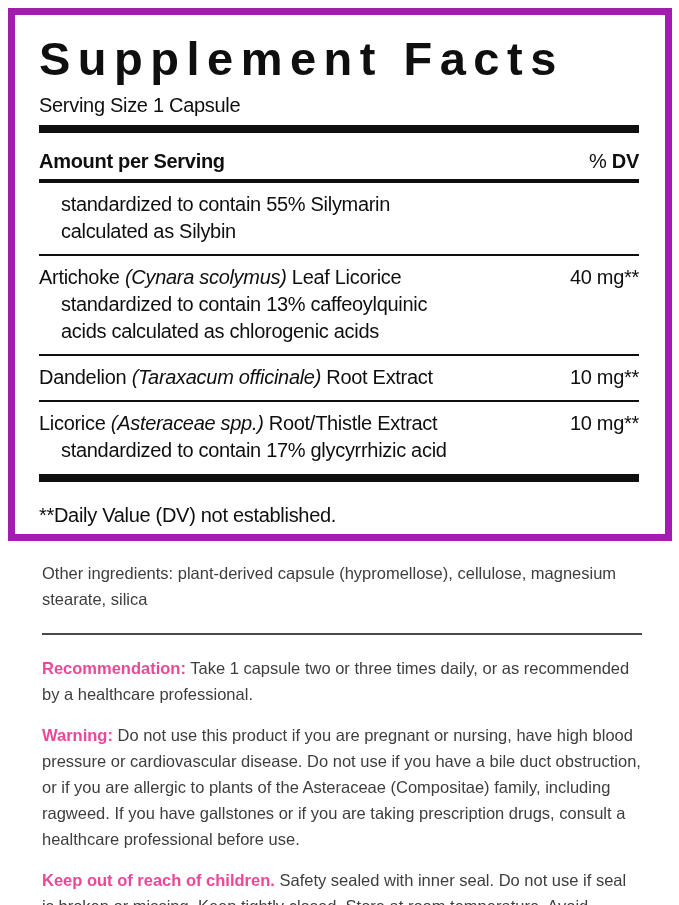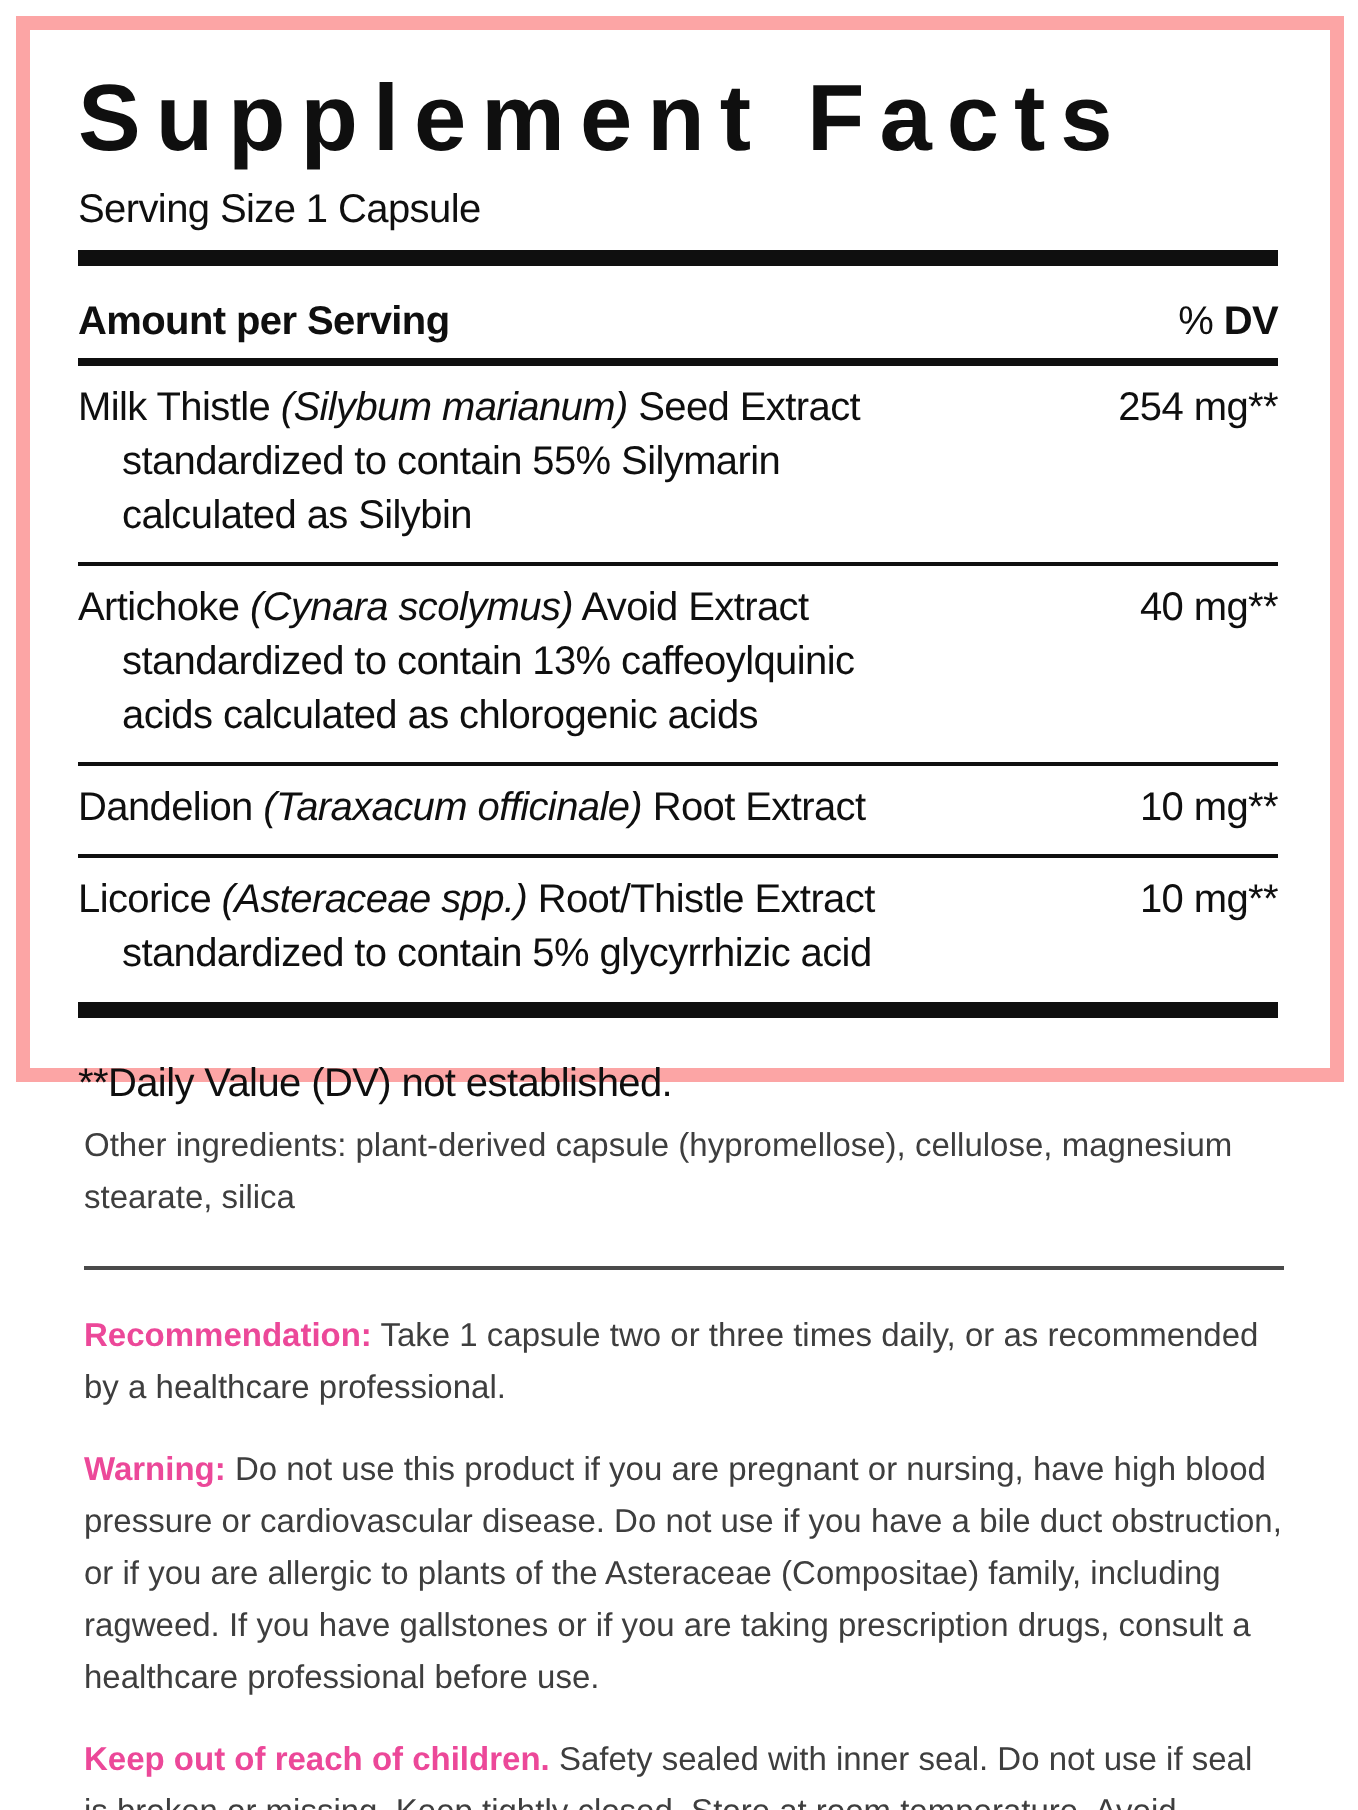--- a/index.html
+++ b/index.html
@@ -16,21 +16,21 @@
   }
 
   
   .facts-box {
     position: absolute;
     left: 8px;
     top: 8px;
     width: 664px;
     height: 533px;
     box-sizing: border-box;
-    border: 7px solid #fca5a5;
+    border: 7px solid #a21caf;
     background: #ffffff;
     padding: 14px 26px 0 24px;
     color: #0f0f0f;
   }
   .facts-title {
     font-size: 47px;
     font-weight: bold;
     letter-spacing: 7.5px;
     line-height: 1.0;
     margin: 6px 0 10px 0;
@@ -110,38 +110,30 @@
   <div class="bar-thick"></div>
 
   <div class="facts-header">
     <span>Amount per Serving</span>
     <span class="dv-header"><span class="pct">% </span><span>DV</span></span>
   </div>
 
   <div class="bar-medium"></div>
 
   <div class="ingredient-row">
-    <div class="row-main">
-      <span class="row-name">
-        <span>Milk Thistle</span>
-        <span class="latin">(Silybum marianum)</span>
-        <span>Seed Extract</span>
-      </span>
-      <span class="row-amount">254 mg**</span>
-    </div>
     <div class="row-sub">standardized to contain 55% Silymarin</div>
     <div class="row-sub">calculated as Silybin</div>
   </div>
 
   <div class="ingredient-row">
     <div class="row-main">
       <span class="row-name">
         <span>Artichoke</span>
         <span class="latin">(Cynara scolymus)</span>
-        <span>Avoid Extract</span>
+        <span>Leaf Licorice</span>
       </span>
       <span class="row-amount">40 mg**</span>
     </div>
     <div class="row-sub">standardized to contain 13% caffeoylquinic</div>
     <div class="row-sub">acids calculated as chlorogenic acids</div>
   </div>
 
   <div class="ingredient-row">
     <div class="row-main">
       <span class="row-name">
@@ -155,21 +147,21 @@
 
   <div class="ingredient-row last">
     <div class="row-main">
       <span class="row-name">
         <span>Licorice</span>
         <span class="latin">(Asteraceae spp.)</span>
         <span>Root/Thistle Extract</span>
       </span>
       <span class="row-amount">10 mg**</span>
     </div>
-    <div class="row-sub">standardized to contain 5% glycyrrhizic acid</div>
+    <div class="row-sub">standardized to contain 17% glycyrrhizic acid</div>
   </div>
 
   <div class="footnote-bar"></div>
   <div class="dv-footnote">**Daily Value (DV) not established.</div>
 </div>
 
 <div class="details">
   <p>Other ingredients: plant-derived capsule (hypromellose), cellulose, magnesium stearate, silica</p>
 
   <hr class="details-divider">

